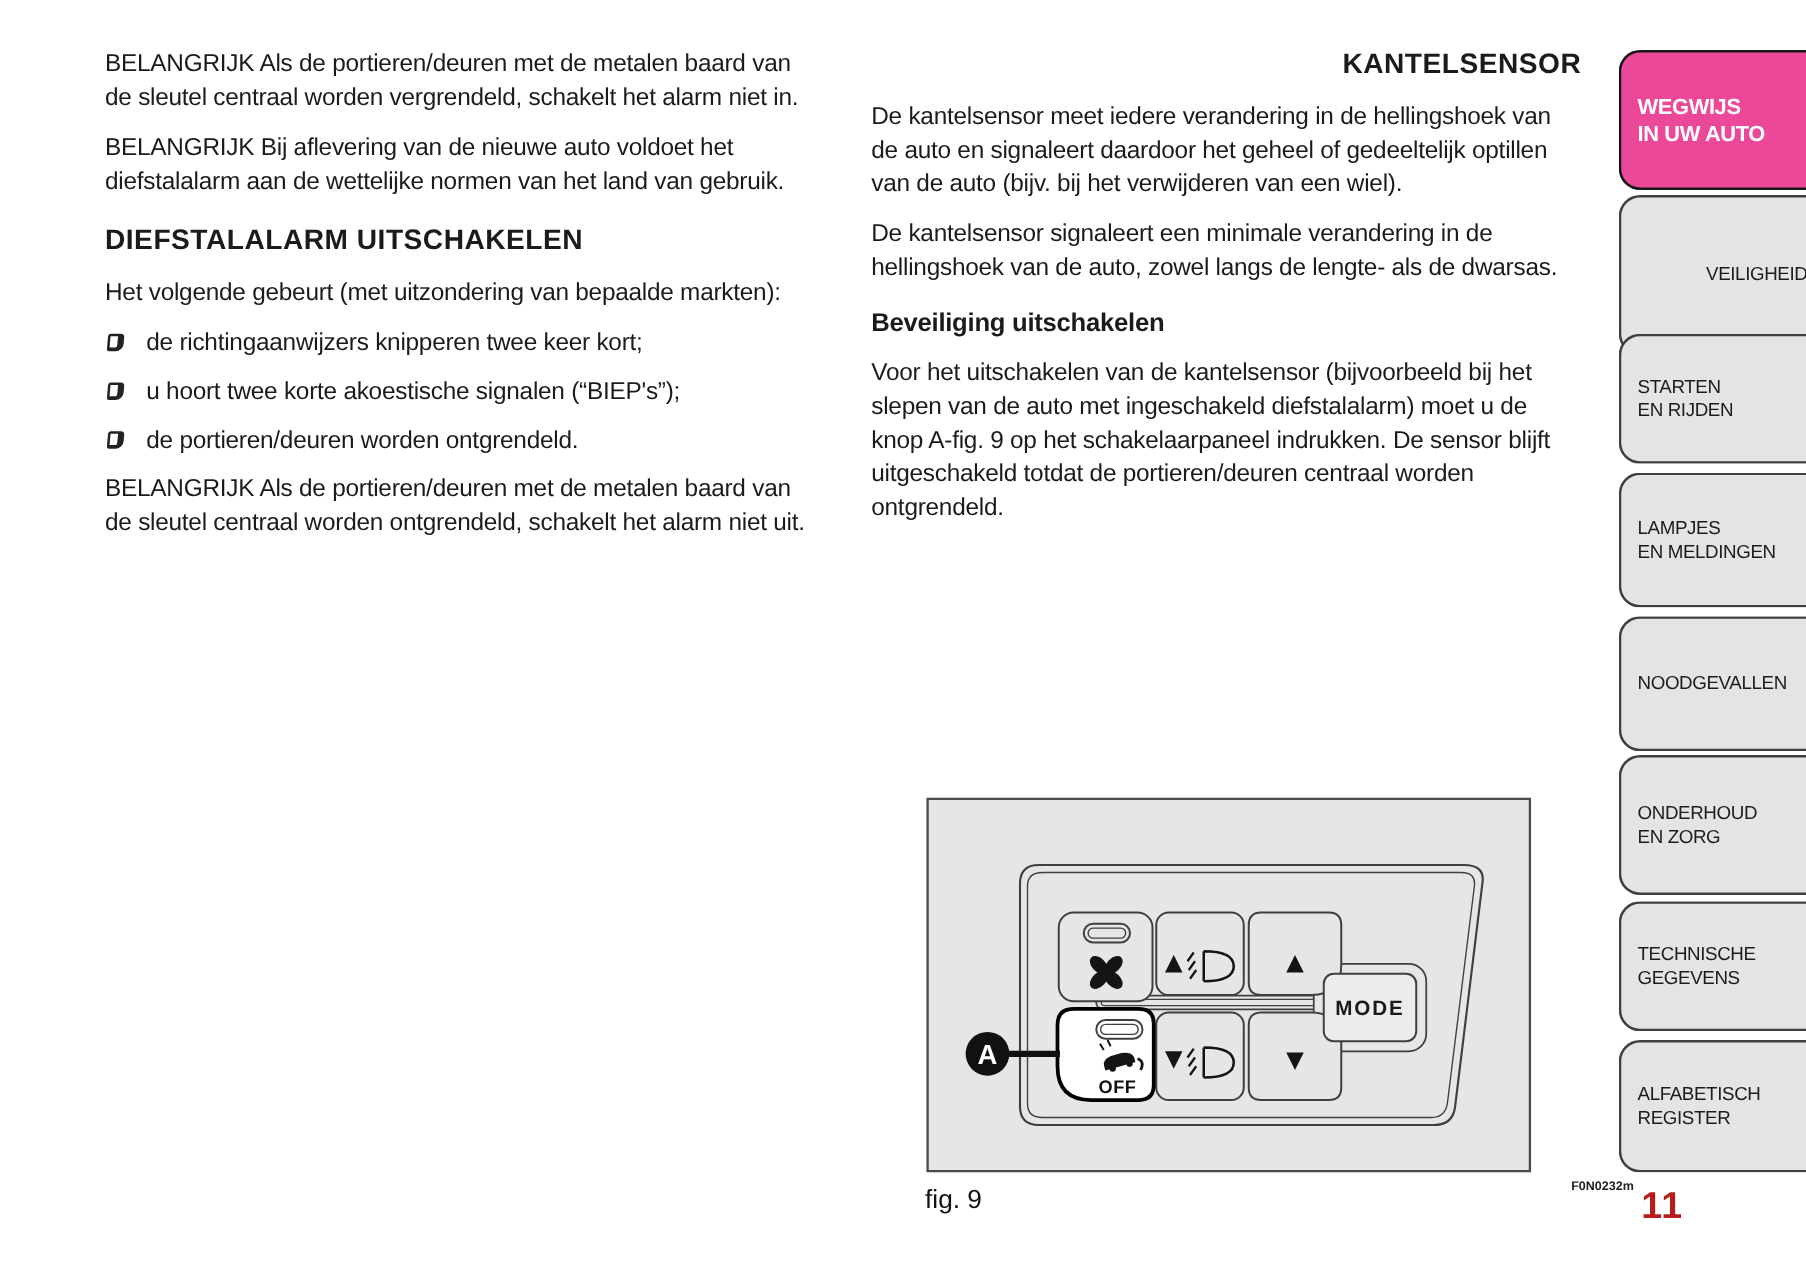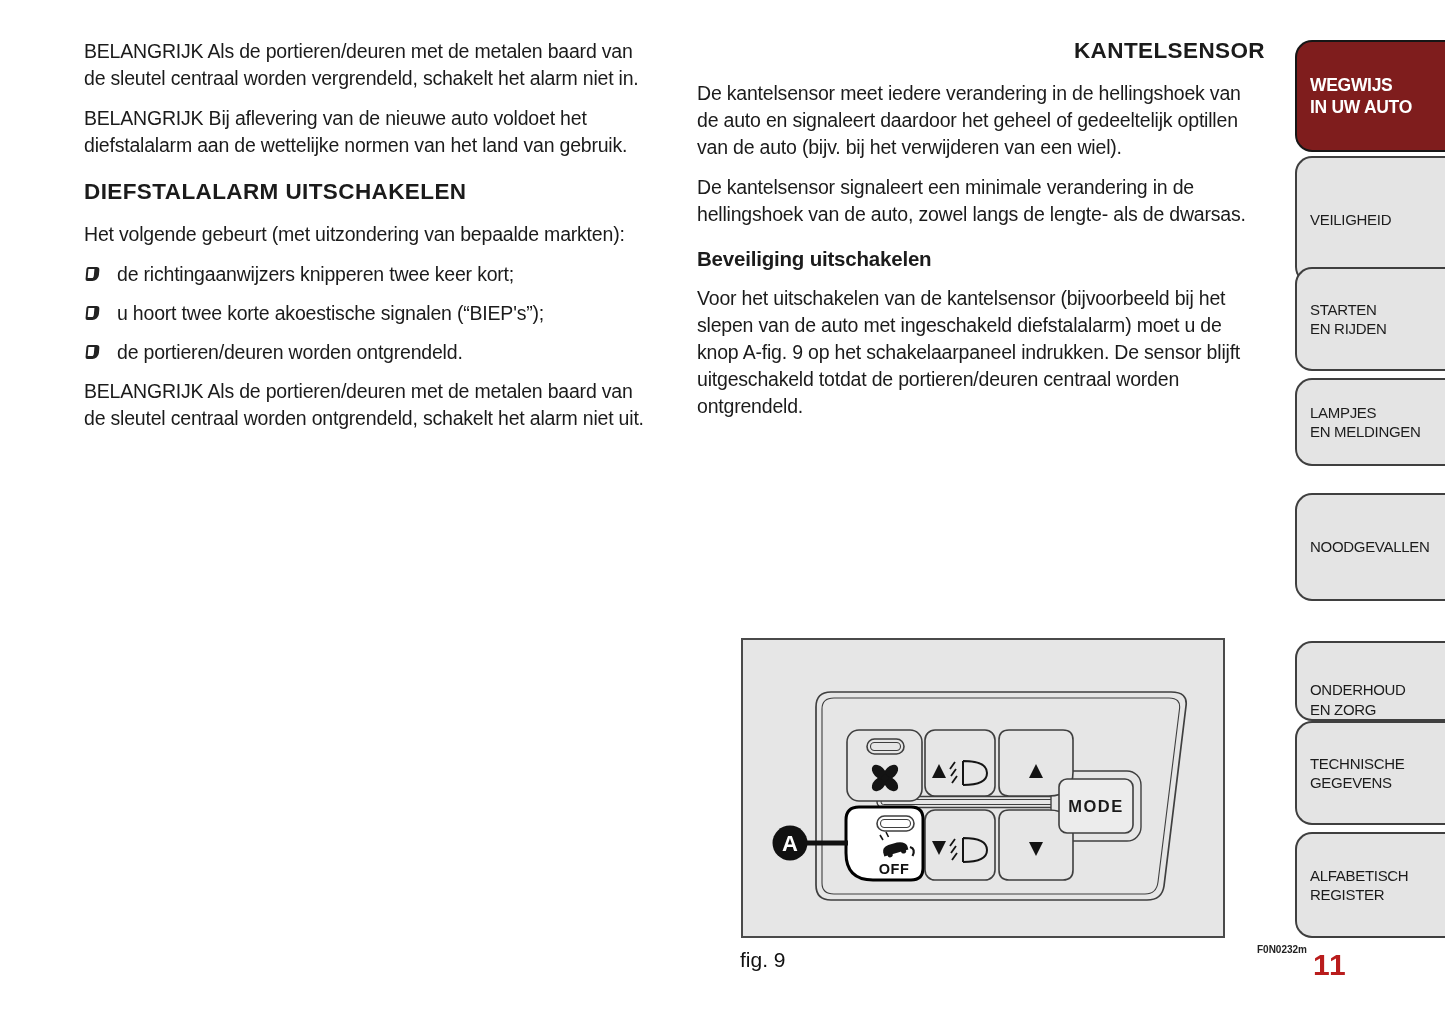--- a/index.html
+++ b/index.html
@@ -33,21 +33,21 @@
   .sidebar { position:absolute; top:40px; right:0; width:150px; }
   .tab {
     position:absolute; left:0; width:151px;
     background:#e4e4e4; border:2px solid #3f3f3f; border-right:none;
     border-radius:17px 0 0 17px;
     display:flex; flex-direction:column; justify-content:center;
     padding-left:13px; color:#1c1c1c;
     font-size:15px; line-height:19.5px; letter-spacing:-0.3px;
   }
   .tab.active {
-    background:#7f1d1d; border-color:#161616; color:#ffffff;
+    background:#ec4899; border-color:#161616; color:#ffffff;
     font-weight:bold; font-size:17.5px; line-height:22px;
   }
   .page-num { position:absolute; left:1313px; top:948px; font-size:30px; font-weight:bold; letter-spacing:1px; color:#b91c1c; }
 
   svg text { font-family:"Liberation Sans", sans-serif; }
 </style>
 </head>
 <body>
 
 <div class="col col-left">
@@ -157,35 +157,35 @@
   </svg>
   <div class="fig-caption">fig. 9</div>
   <div class="fig-code">F0N0232m</div>
 </div>
 
 <div class="sidebar">
   <div class="tab active" style="top:0; height:112px;">
     <span>WEGWIJS</span>
     <span>IN UW AUTO</span>
   </div>
-  <div class="tab" style="top:116px; height:128px;">
+  <div class="tab" style="top:116px; height:128px;align-items:flex-end;">
     <span>VEILIGHEID</span>
   </div>
   <div class="tab" style="top:227px; height:104px;">
     <span>STARTEN</span>
     <span>EN RIJDEN</span>
   </div>
-  <div class="tab" style="top:338px; height:88px;">
+  <div class="tab" style="top:338px; height:108px;">
     <span>LAMPJES</span>
     <span>EN MELDINGEN</span>
   </div>
   <div class="tab" style="top:453px; height:108px;">
     <span>NOODGEVALLEN</span>
   </div>
-  <div class="tab" style="top:601px; height:80px;justify-content:flex-end;">
+  <div class="tab" style="top:564px; height:112px;">
     <span>ONDERHOUD</span>
     <span>EN ZORG</span>
   </div>
   <div class="tab" style="top:681px; height:104px;">
     <span>TECHNISCHE</span>
     <span>GEGEVENS</span>
   </div>
   <div class="tab" style="top:792px; height:106px;">
     <span>ALFABETISCH</span>
     <span>REGISTER</span>

